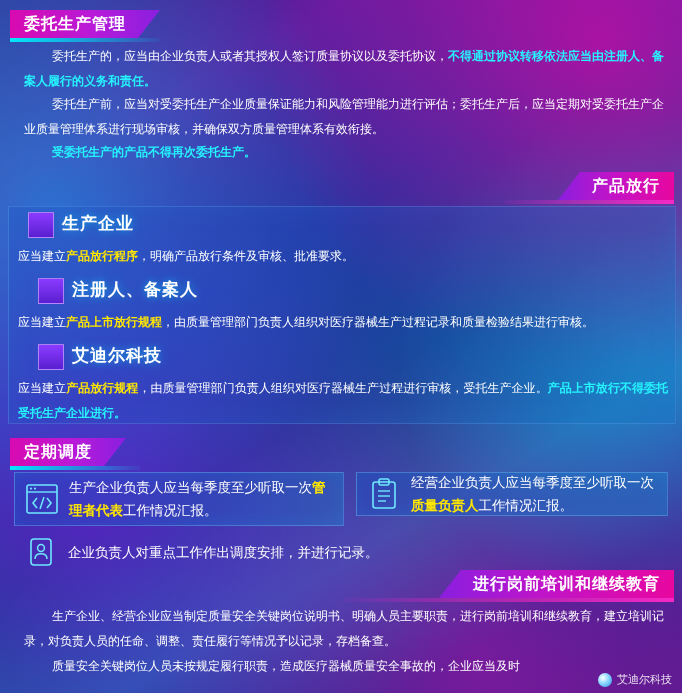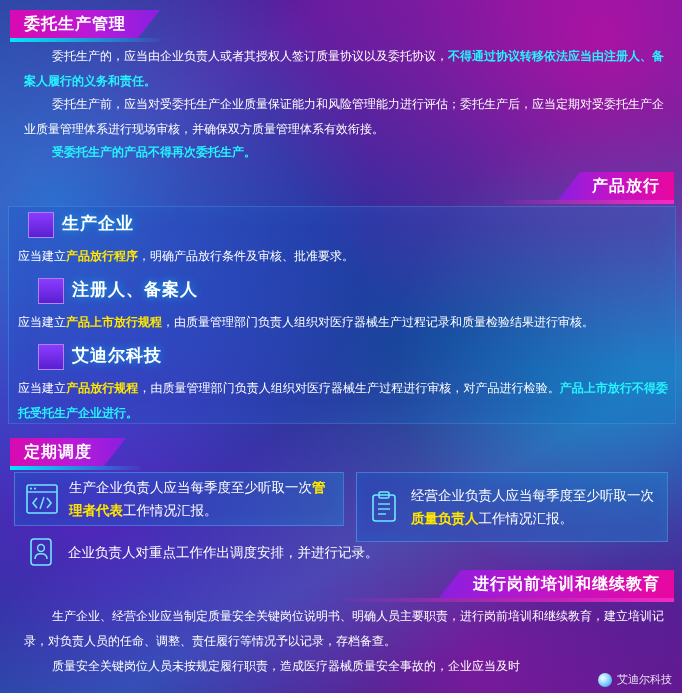--- a/index.html
+++ b/index.html
@@ -199,21 +199,21 @@
   </div>
   <div class="para" style="top:310px; left:18px; width:646px;">
     <span>应当建立</span><span class="hi-yellow">产品上市放行规程</span><span>，由质量管理部门负责人组织对医疗器械生产过程记录和质量检验结果进行审核。</span>
   </div>
 
   <div class="subhead" style="top:344px; left:38px;">
     <span class="bar"></span>
     <span class="txt">艾迪尔科技</span>
   </div>
   <div class="para" style="top:376px; left:18px; width:650px;">
-    <span>应当建立</span><span class="hi-yellow">产品放行规程</span><span>，由质量管理部门负责人组织对医疗器械生产过程进行审核，对产品进行检验。</span><span class="hi-cyan-b">产品上市放行不得委托受托生产企业进行。</span>
+    <span>应当建立</span><span class="hi-yellow">产品放行规程</span><span>，由质量管理部门负责人组织对医疗器械生产过程进行审核，受托生产企业。</span><span class="hi-cyan-b">产品上市放行不得委托受托生产企业进行。</span>
   </div>
 
   <div class="ribbon ribbon-left" style="top:438px;">
     <span>定期调度</span>
   </div>
   <div class="ribbon-tail" style="top:466px; left:10px; width:130px;"></div>
 
   <div class="card" style="top:472px; left:14px; width:330px; height:54px;">
     <span class="ico">
       <svg width="32" height="30" viewBox="0 0 32 30" aria-hidden="true">
@@ -224,21 +224,21 @@
         <polyline points="11,14 7,19 11,24" fill="none" stroke="#6fe7ff" stroke-width="1.6"></polyline>
         <polyline points="21,14 25,19 21,24" fill="none" stroke="#6fe7ff" stroke-width="1.6"></polyline>
         <line x1="18" y1="13" x2="14" y2="25" stroke="#6fe7ff" stroke-width="1.5"></line>
       </svg>
     </span>
     <span class="ctext">
       <span>生产企业负责人应当每季度至少听取一次</span><span class="hi-yellow">管理者代表</span><span>工作情况汇报。</span>
     </span>
   </div>
 
-  <div class="card" style="top:472px; left:356px; width:312px; height:70px;">
+  <div class="card" style="top:472px; left:356px; width:312px; height:44px;">
     <span class="ico">
       <svg width="26" height="32" viewBox="0 0 26 32" aria-hidden="true">
         <rect x="2" y="4" width="22" height="26" rx="2.5" fill="none" stroke="#6fe7ff" stroke-width="1.6"></rect>
         <rect x="8" y="1" width="10" height="6" rx="1.6" fill="none" stroke="#6fe7ff" stroke-width="1.6"></rect>
         <line x1="7" y1="13" x2="19" y2="13" stroke="#6fe7ff" stroke-width="1.4"></line>
         <line x1="7" y1="18" x2="19" y2="18" stroke="#6fe7ff" stroke-width="1.4"></line>
         <line x1="7" y1="23" x2="15" y2="23" stroke="#6fe7ff" stroke-width="1.4"></line>
       </svg>
     </span>
     <span class="ctext">

